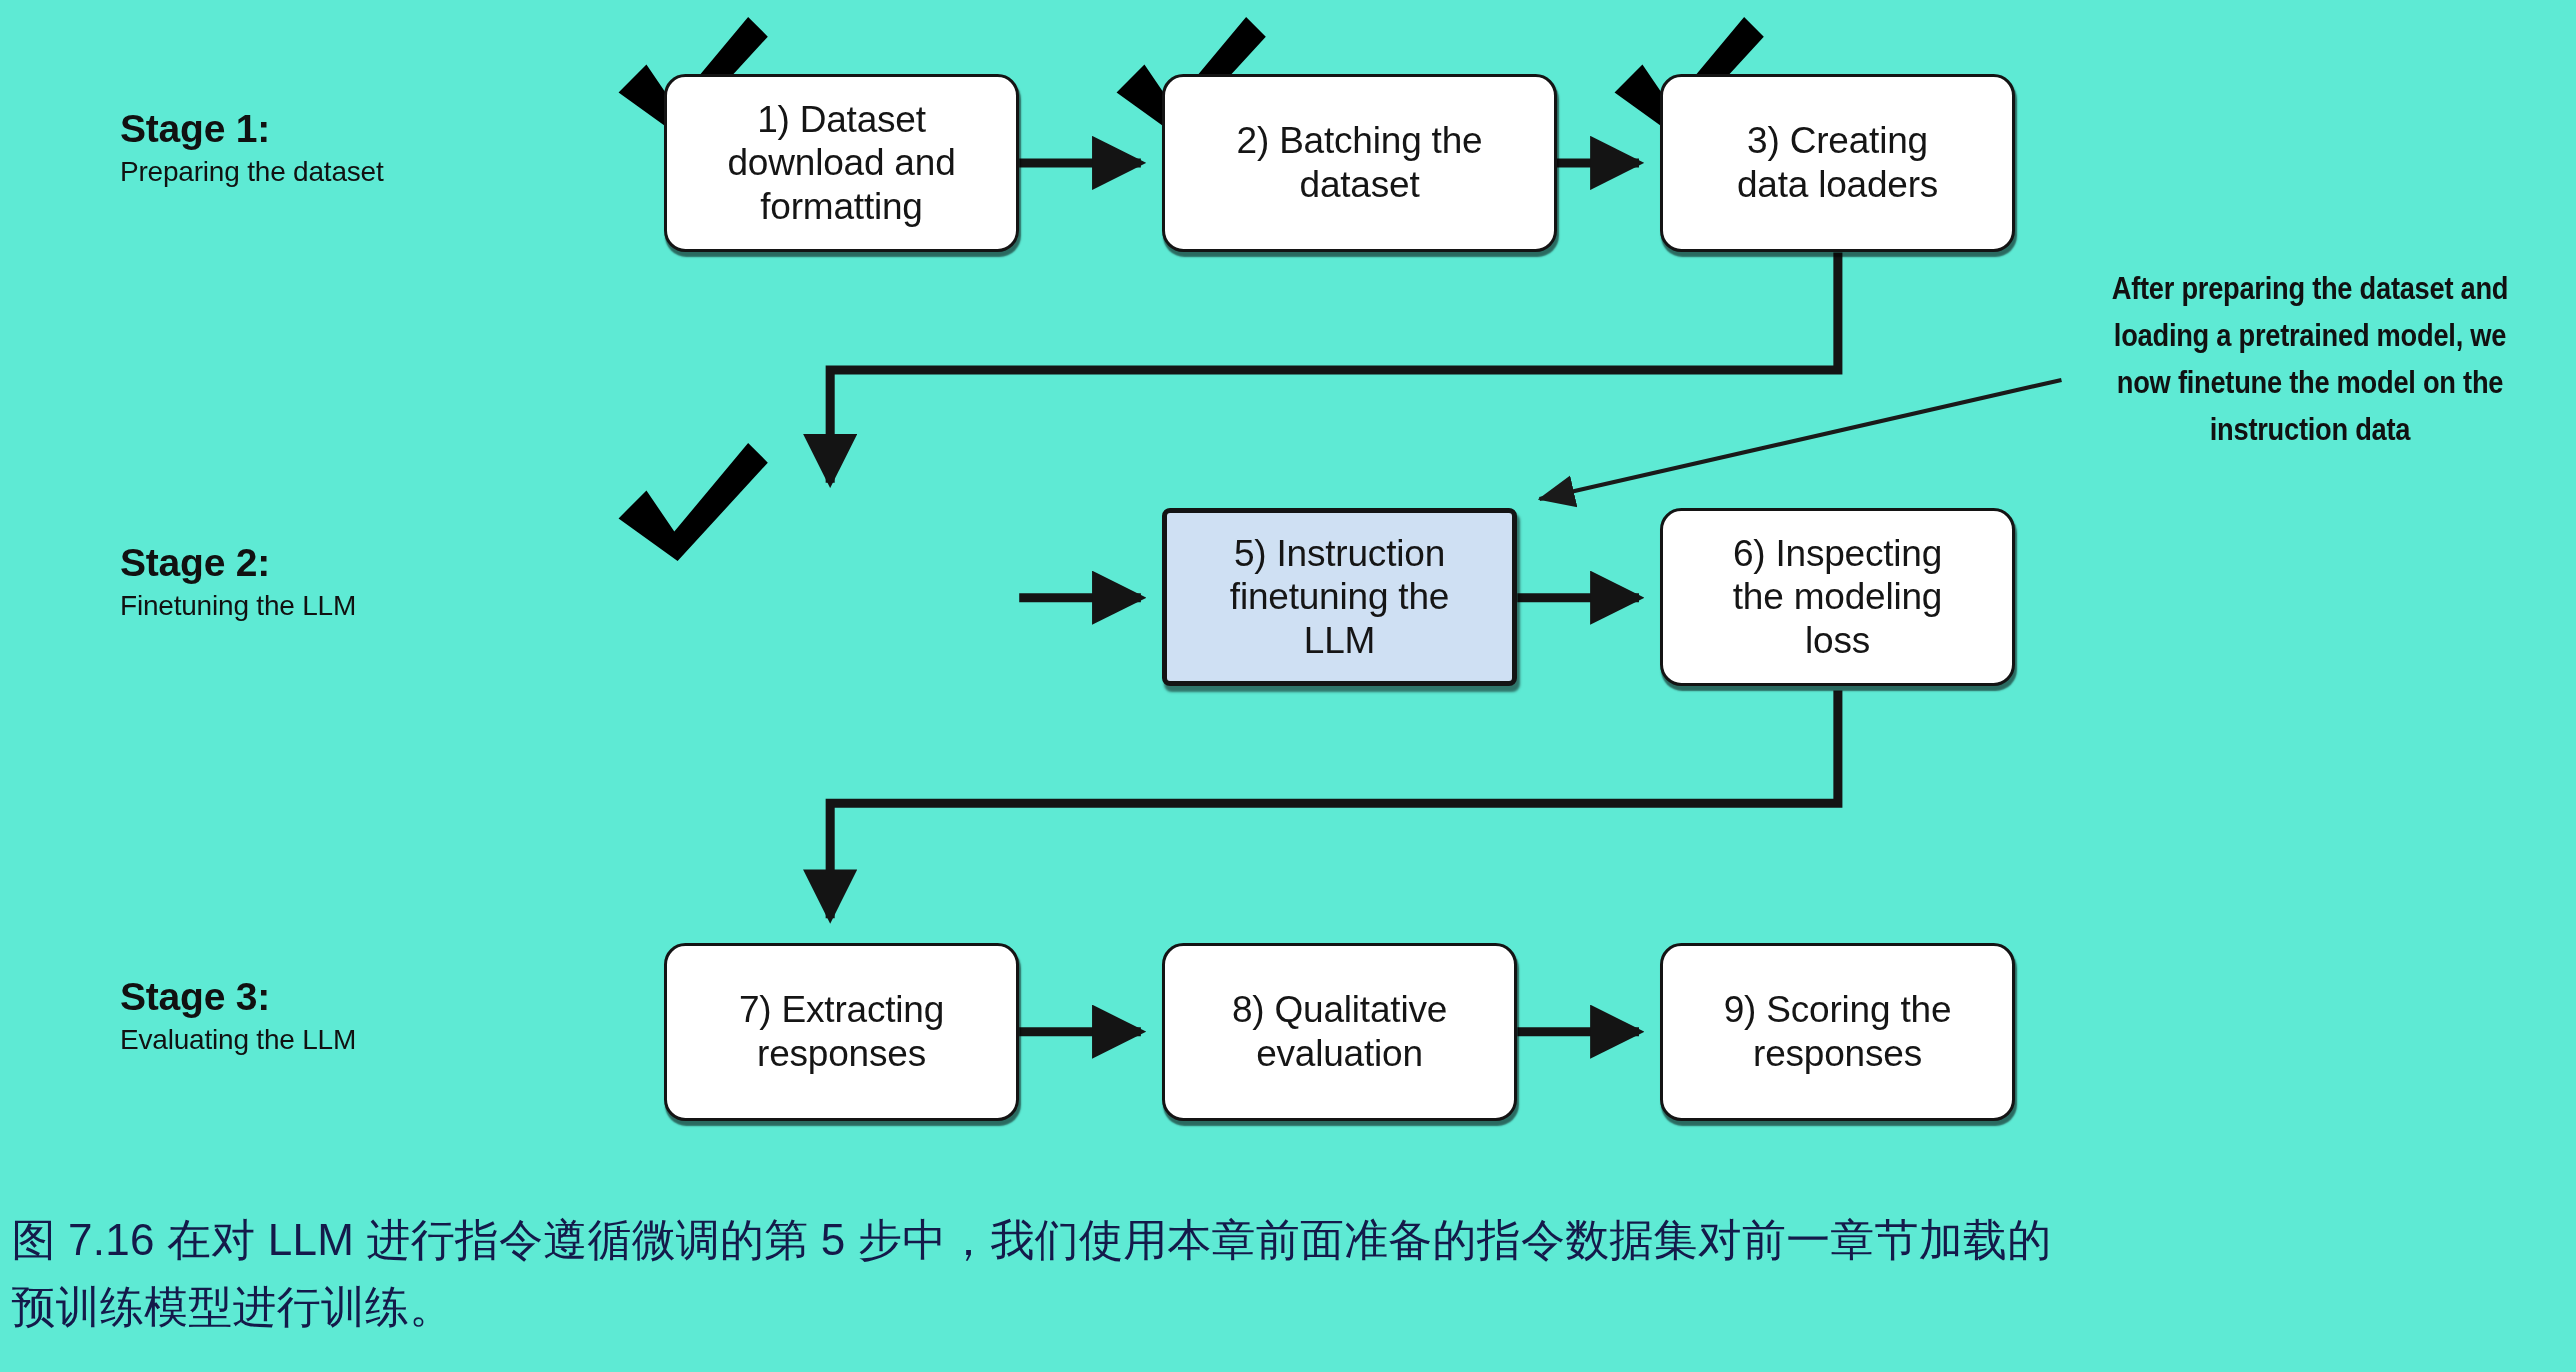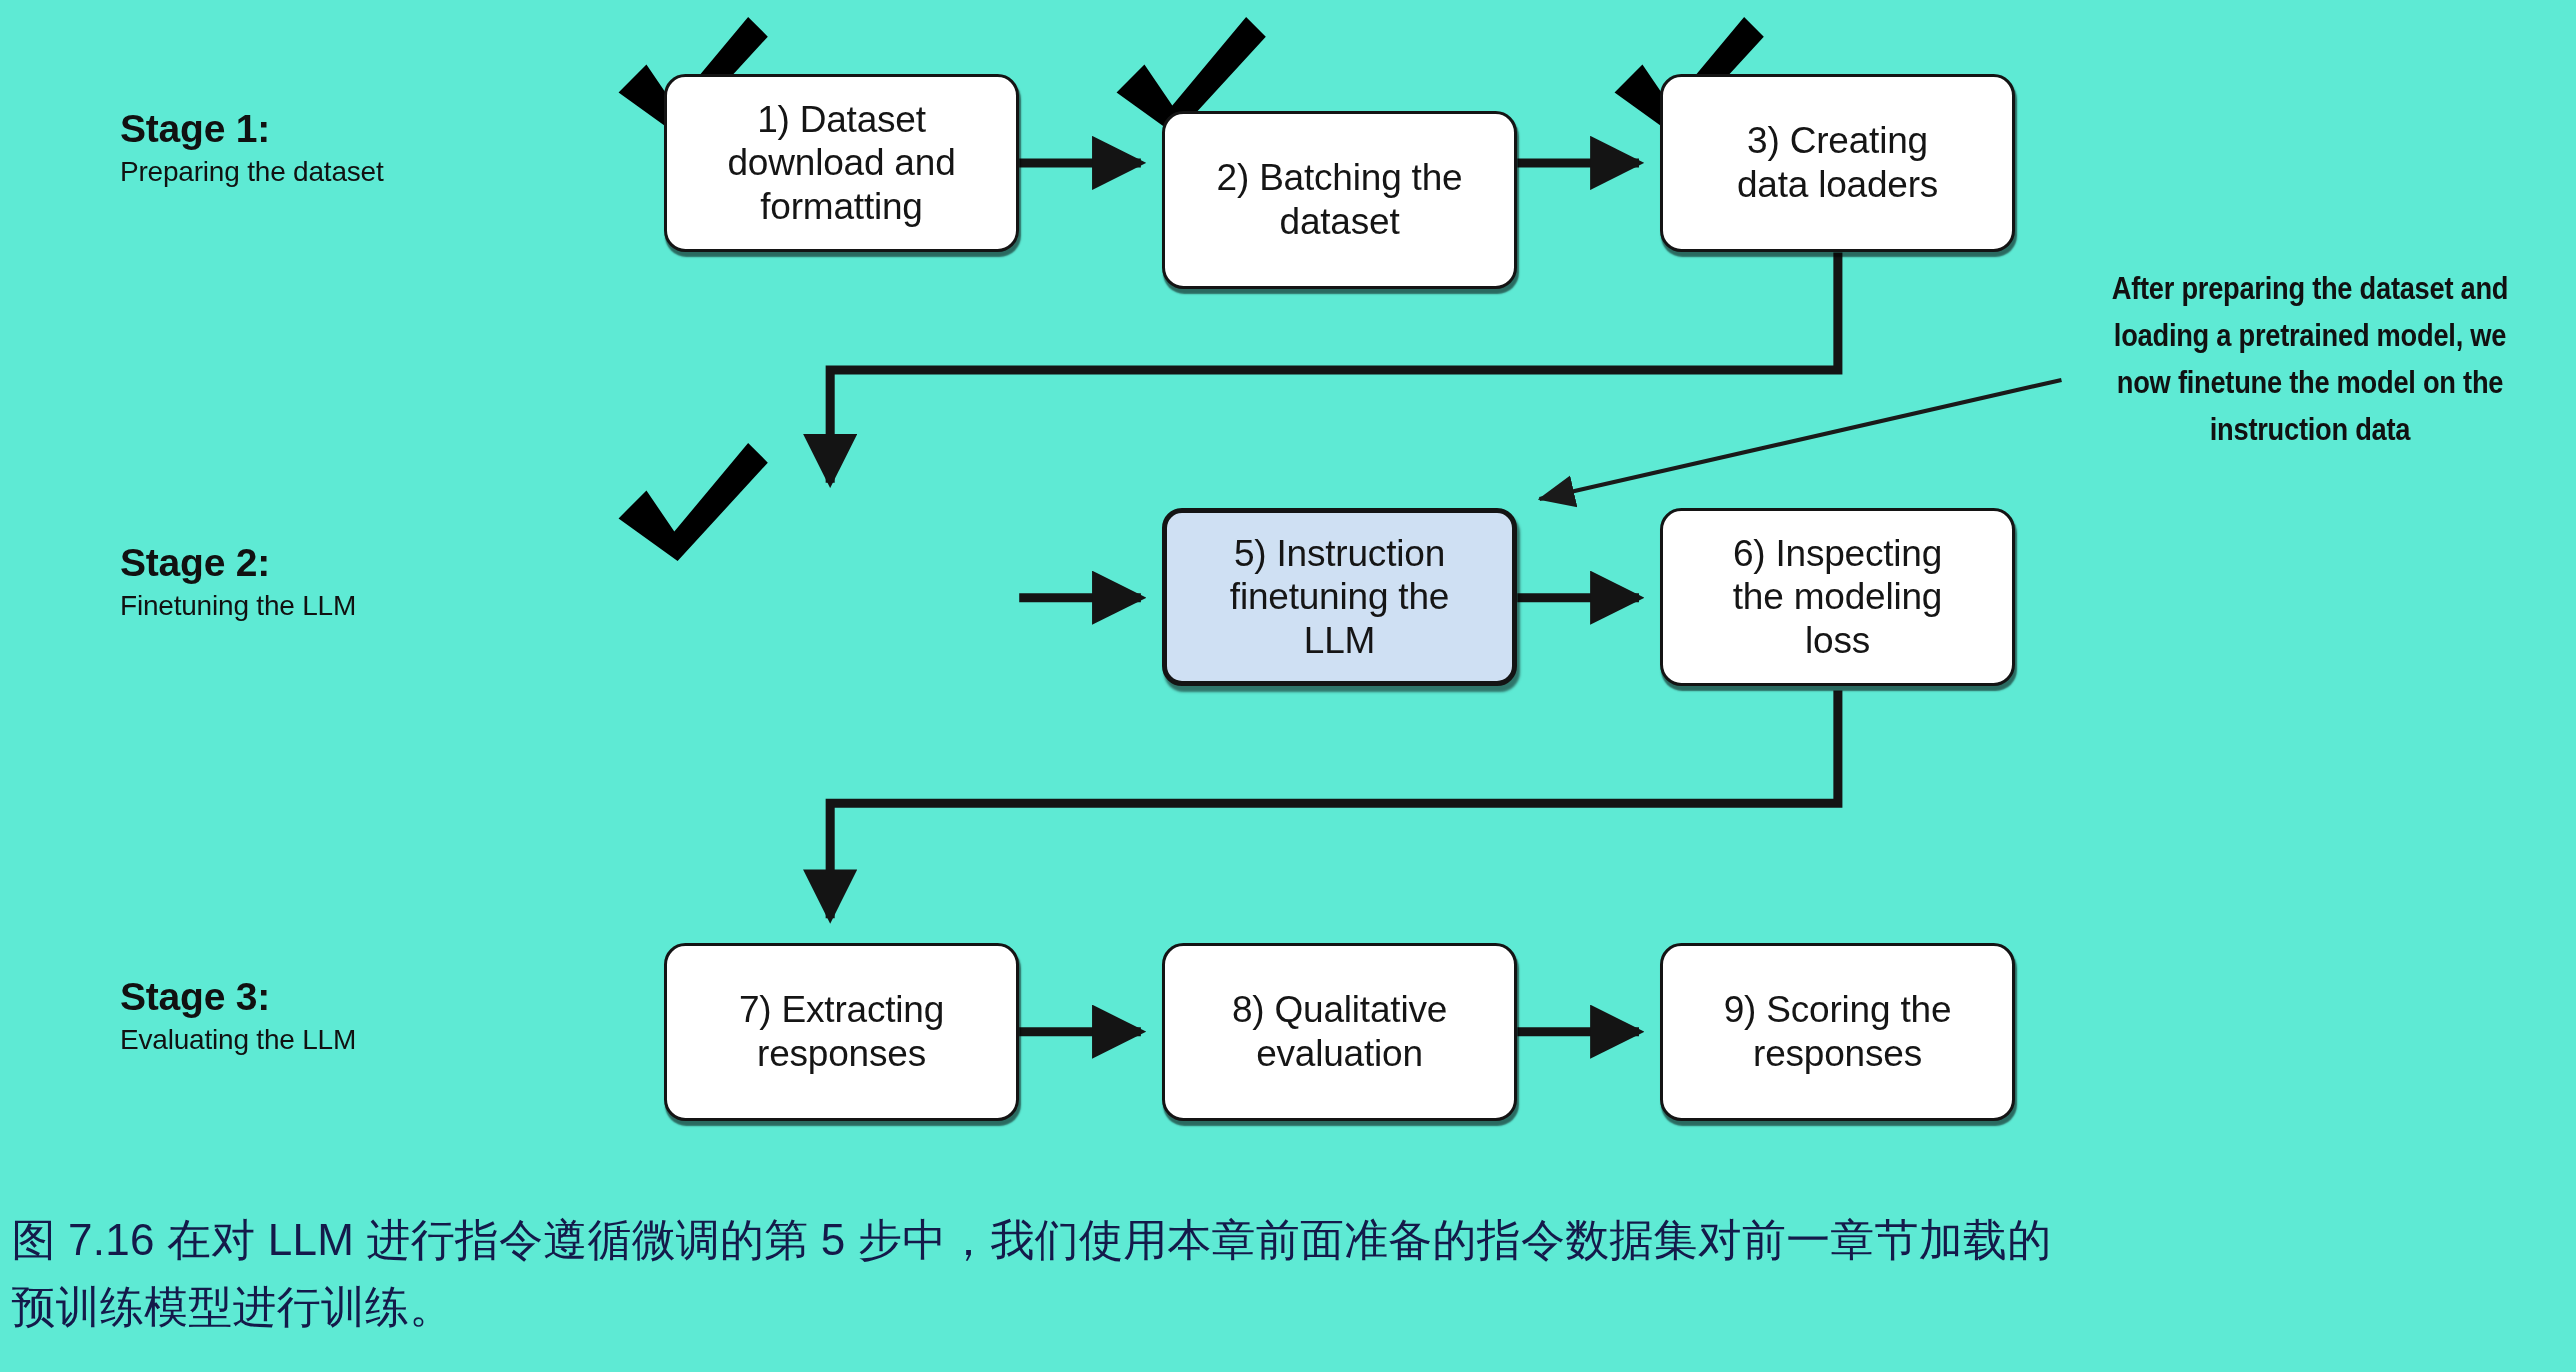--- a/index.html
+++ b/index.html
@@ -12,21 +12,21 @@
   .stage-label{position:absolute;color:#111;line-height:1.28;}
   .stage-label .st-title{font-weight:bold;font-size:39px;letter-spacing:-0.2px;}
   .stage-label .st-desc{font-weight:normal;font-size:28px;letter-spacing:-0.2px;}
 
   
   .box{position:absolute;box-sizing:border-box;background:#ffffff;
        border:3.3px solid #141414;border-radius:21.4px;
        box-shadow:1.6px 4.1px 1.6px rgba(0,0,0,0.55);
        display:flex;align-items:center;justify-content:center;text-align:center;
        color:#151515;font-size:37px;line-height:1.18;letter-spacing:-0.2px;padding:5px 11.5px;}
-  .box.hl{background:#cfe0f3;border-width:5.8px;border-radius:20px;
+  .box.hl{background:#cfe0f3;border-width:5.8px;border-radius:8px;
           box-shadow:2.5px 5.8px 2.5px rgba(0,0,0,0.5);}
   .box span{display:block;}
 
   
   #wires{position:absolute;left:0;top:0;width:2576px;height:1373px;pointer-events:none;}
 
   
   .check{position:absolute;}
 
   
@@ -99,21 +99,21 @@
   </div>
 
   <div class="box" style="left:664px;top:74px;width:355px;height:178px;">
     <div>
       <span>1) Dataset</span>
       <span>download and</span>
       <span>formatting</span>
     </div>
   </div>
 
-  <div class="box" style="left:1162px;top:74px;width:355px;height:178px;margin-top:37px;">
+  <div class="box" style="left:1162px;top:74px;width:395px;height:178px;">
     <div>
       <span>2) Batching the</span>
       <span>dataset</span>
     </div>
   </div>
 
   <div class="box" style="left:1660px;top:74px;width:355px;height:178px;">
     <div>
       <span>3) Creating</span>
       <span>data loaders</span>

